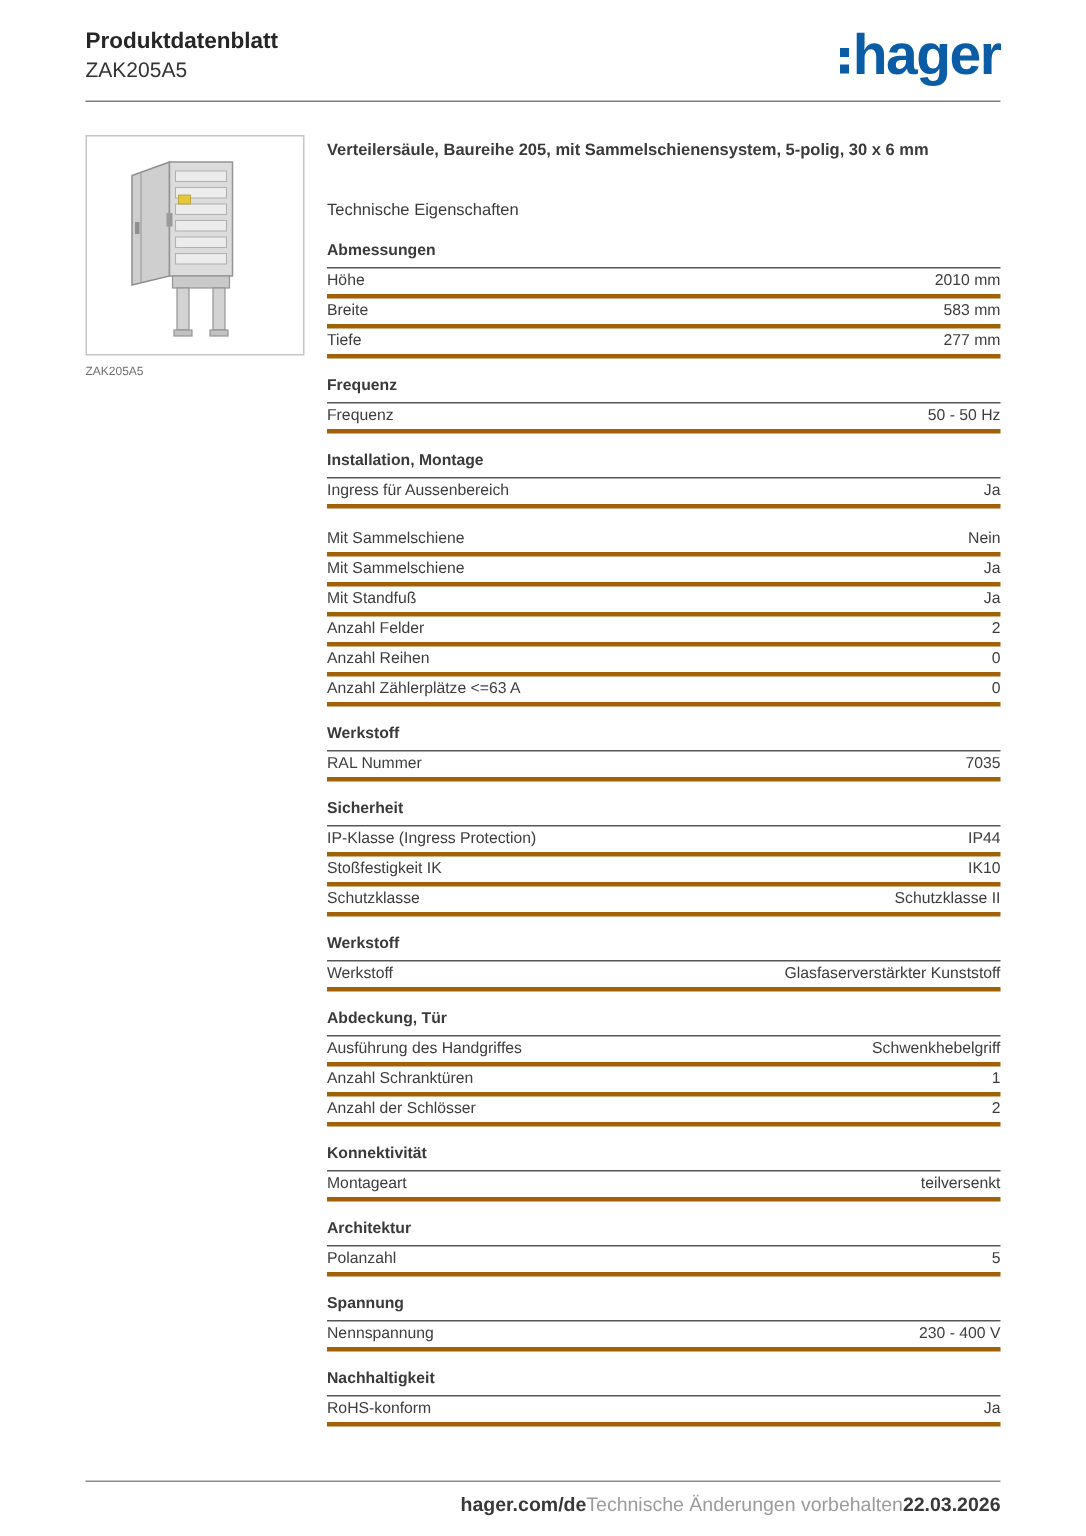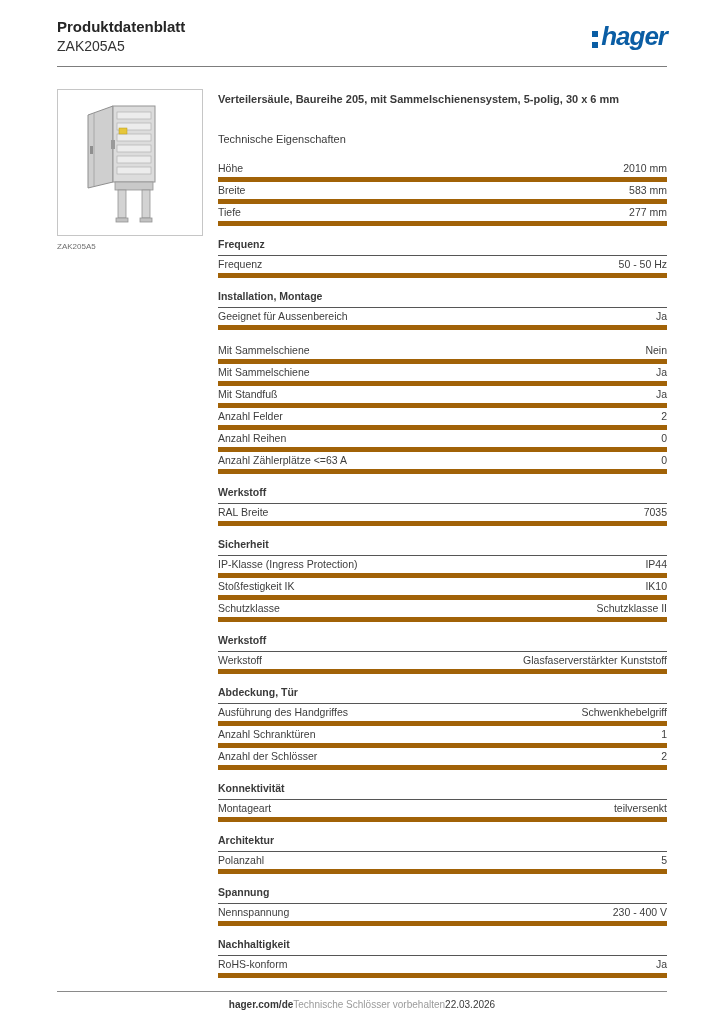--- a/index.html
+++ b/index.html
@@ -16,21 +16,21 @@
     background: #ffffff;
   }
 
   
   .header { display: flex; justify-content: space-between; align-items: center; }
   .doc-title { font-size: 15px; font-weight: bold; color: #262626; line-height: 1.25; }
   .doc-subtitle { font-size: 14px; color: #333333; line-height: 1.3; }
   .logo { display: flex; align-items: center; color: #0a5da4; }
   .logo-colon { display: flex; flex-direction: column; gap: 5px; margin-right: 3px; margin-top: 6px; }
   .logo-colon i { display: block; width: 6px; height: 6px; background: #0a5da4; }
-  .logo-text { font-size: 26px; font-weight: bold; letter-spacing: -1px; line-height: 1; font-style: italic; }
+  .logo-text { font-size: 38px; font-weight: bold; letter-spacing: -1px; line-height: 1; }
   .header-rule { border-bottom: 1px solid #7d7d7d; margin-top: 11px; }
 
   
   .main { display: flex; gap: 15px; margin-top: 22px; }
   .left-col { width: 146px; flex: none; }
   .product-image-box {
     width: 146px; height: 147px;
     border: 1px solid #c6c6c6;
     display: flex; align-items: center; justify-content: center;
     background: #ffffff;
@@ -44,35 +44,35 @@
   .spec-section { margin-bottom: 12px; }
   .spec-heading {
     font-size: 10.5px; font-weight: bold; color: #3a3a3a;
     margin: 0; padding-bottom: 5px;
     border-bottom: 1px solid #565656;
   }
   .spec-row {
     display: flex; justify-content: space-between; align-items: baseline;
     font-size: 10.5px; color: #3d3d3d;
     padding: 2px 0 3px 0;
-    border-bottom: 5px solid #a16207;
+    border-bottom: 3px solid #a16207;
   }
   .spec-label { text-align: left; }
   .spec-value { text-align: center; white-space: nowrap; padding-left: 12px; }
 
   
   .footer { margin-top: auto; }
   .footer-rule { border-top: 1px solid #8a8a8a; }
   .footer-row {
-    display: flex; justify-content: center; align-items: baseline;
-    padding-top: 7px; font-size: 10px;
+    display: flex; justify-content: flex-end; align-items: baseline;
+    padding-top: 7px; font-size: 13px;
   }
   .footer-left { font-weight: bold; color: #383838; text-decoration: none; }
   .footer-center { color: #9b9b9b; }
-  .footer-right { font-weight: normal; color: #383838; }
+  .footer-right { font-weight: bold; color: #383838; }
 </style>
 </head>
 <body>
 
 <div class="page">
 
   <div class="header">
     <div>
       <div class="doc-title">Produktdatenblatt</div>
       <div class="doc-subtitle">ZAK205A5</div>
@@ -120,20 +120,21 @@
         </svg>
       </div>
       <div class="image-caption">ZAK205A5</div>
     </div>
 
     <div class="right-col">
       <p class="description">Verteilersäule, Baureihe 205, mit Sammelschienensystem, 5-polig, 30 x 6 mm</p>
       <h2 class="tech-title">Technische Eigenschaften</h2>
       <div id="sections">
           <section class="spec-section">
+            <h3 class="spec-heading">Abmessungen</h3>
             <div class="spec-row">
               <span class="spec-label">Höhe</span>
               <span class="spec-value">2010 mm</span>
             </div>
             <div class="spec-row">
               <span class="spec-label">Breite</span>
               <span class="spec-value">583 mm</span>
             </div>
             <div class="spec-row">
               <span class="spec-label">Tiefe</span>
@@ -143,21 +144,21 @@
           <section class="spec-section">
             <h3 class="spec-heading">Frequenz</h3>
             <div class="spec-row">
               <span class="spec-label">Frequenz</span>
               <span class="spec-value">50 - 50 Hz</span>
             </div>
           </section>
           <section class="spec-section">
             <h3 class="spec-heading">Installation, Montage</h3>
             <div class="spec-row">
-              <span class="spec-label">Geeignet für Aussenbereich</span>
+              <span class="spec-label">Ingress für Aussenbereich</span>
               <span class="spec-value">Ja</span>
             </div>
           </section>
           <section class="spec-section">
             <div class="spec-row">
               <span class="spec-label">Mit Sammelschiene</span>
               <span class="spec-value">Nein</span>
             </div>
             <div class="spec-row">
               <span class="spec-label">Mit Sammelschiene</span>
@@ -176,21 +177,21 @@
               <span class="spec-value">0</span>
             </div>
             <div class="spec-row">
               <span class="spec-label">Anzahl Zählerplätze &lt;=63 A</span>
               <span class="spec-value">0</span>
             </div>
           </section>
           <section class="spec-section">
             <h3 class="spec-heading">Werkstoff</h3>
             <div class="spec-row">
-              <span class="spec-label">RAL Breite</span>
+              <span class="spec-label">RAL Nummer</span>
               <span class="spec-value">7035</span>
             </div>
           </section>
           <section class="spec-section">
             <h3 class="spec-heading">Sicherheit</h3>
             <div class="spec-row">
               <span class="spec-label">IP-Klasse (Ingress Protection)</span>
               <span class="spec-value">IP44</span>
             </div>
             <div class="spec-row">
@@ -254,18 +255,18 @@
           </section>
         </div>
     </div>
 
   </div>
 
   <div class="footer">
     <div class="footer-rule"></div>
     <div class="footer-row">
       <span class="footer-left">hager.com/de</span>
-      <span class="footer-center">Technische Schlösser vorbehalten</span>
+      <span class="footer-center">Technische Änderungen vorbehalten</span>
       <span class="footer-right">22.03.2026</span>
     </div>
   </div>
 
 </div>
 
 </body></html>

